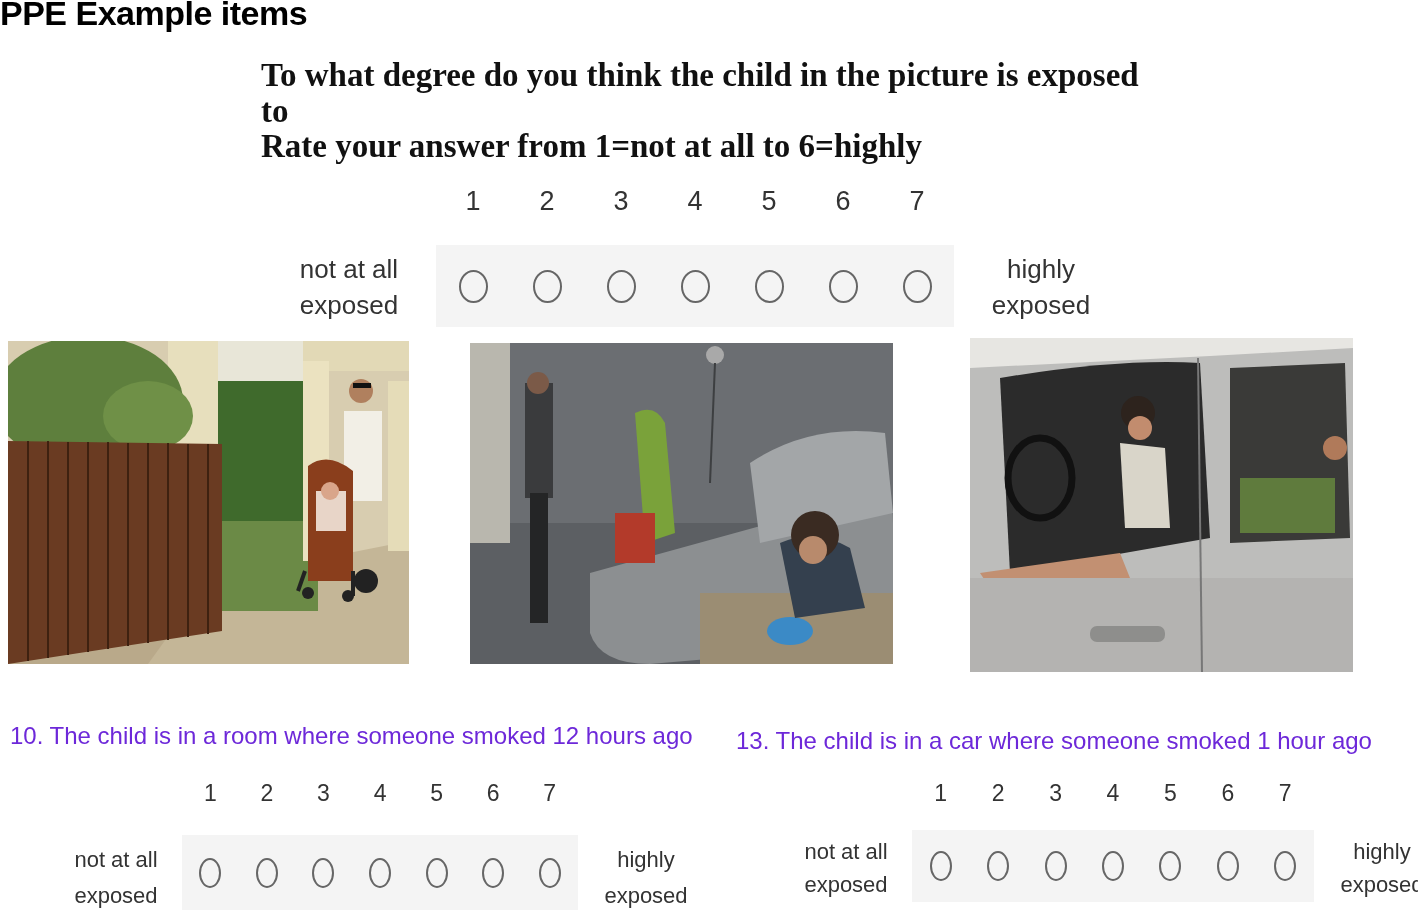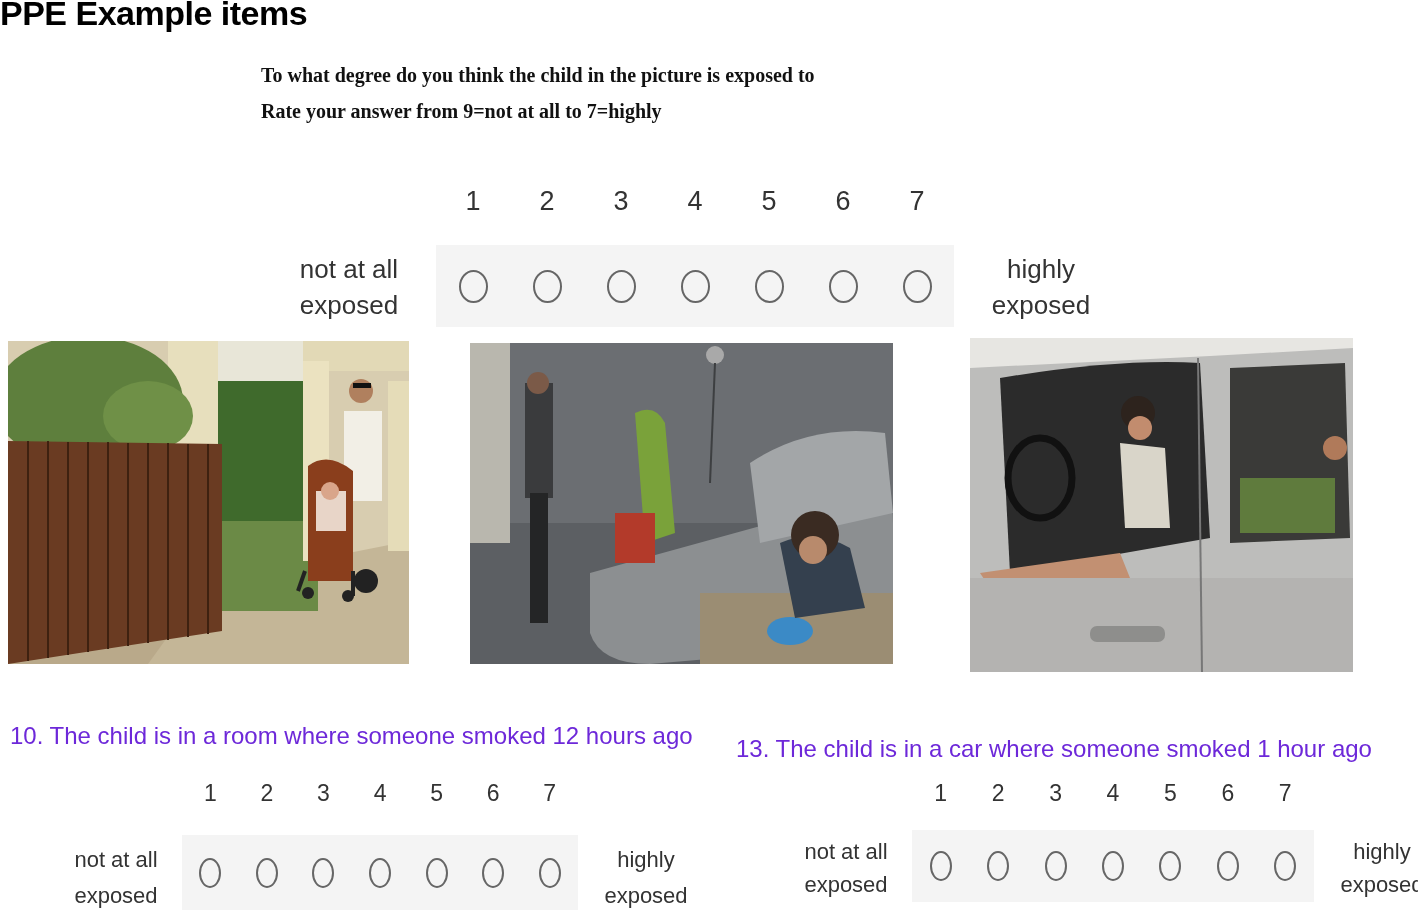--- a/index.html
+++ b/index.html
@@ -1,35 +1,35 @@
 <!DOCTYPE html>
 <html><head>
 <meta charset="utf-8">
 <style>
   html, body { margin:0; padding:0; background:#ffffff; }
   body { width:1418px; height:910px; position:relative; overflow:hidden; font-family:"Liberation Sans", sans-serif; color:#000; }
   .abs { position:absolute; }
   .title { left:0; top:-6px; font-family:"Liberation Sans", sans-serif; font-weight:bold; font-size:34px; letter-spacing:-0.5px; white-space:nowrap; }
-  .question { left:261px; top:58px; width:880px; font-family:"Liberation Serif", serif; font-weight:bold; font-size:20px; line-height:35.5px; color:#111; }
+  .question { left:261px; top:58px; width:880px; font-family:"Liberation Serif", serif; font-weight:bold; font-size:33px; line-height:35.5px; color:#111; }
   .scale-nums { display:flex; font-family:"Liberation Sans", sans-serif; color:#333; }
   .scale-nums span { display:block; text-align:center; }
   .scale-box { background:#f4f4f4; display:flex; align-items:center; }
   .radio { border:2px solid #666; border-radius:50%; box-sizing:border-box; background:transparent; }
   .anchor { font-family:"Liberation Sans", sans-serif; color:#333; text-align:center; line-height:1.25; }
   .photo { overflow:hidden; }
   .item-text { font-family:Liberation Sans, sans-serif; color:#6d28d9; white-space:nowrap; }
 </style>
 </head>
 <body>
 
 <div class="abs title">PPE Example items</div>
 
 <div class="abs question">
   <div>To what degree do you think the child in the picture is exposed to</div>
-  <div>Rate your answer from 9=not at all to 7=highly</div>
+  <div>Rate your answer from 1=not at all to 6=highly</div>
 </div>
 
 <div class="abs scale-nums" style="left:436px; top:186px; width:518px; font-size:27px;">
   <span style="width:74px">1</span>
   <span style="width:74px">2</span>
   <span style="width:74px">3</span>
   <span style="width:74px">4</span>
   <span style="width:74px">5</span>
   <span style="width:74px">6</span>
   <span style="width:74px">7</span>
@@ -188,21 +188,21 @@
     <div style="width:57px;display:flex;justify-content:center">
         <div class="radio" style="width:22px;height:30px"></div>
       </div>
   </div>
 </div>
 <div class="abs anchor" style="left:598px; top:842px; width:96px; font-size:22px; line-height:36px;">
   <div>highly</div>
   <div>exposed</div>
 </div>
 
-<div class="abs item-text" style="left:736px; top:727px; font-size:24px;margin-top:8px;">13. The child is in a car where someone smoked 1 hour ago</div>
+<div class="abs item-text" style="left:736px; top:727px; font-size:24px;">13. The child is in a car where someone smoked 1 hour ago</div>
 <div class="abs scale-nums" style="left:912px; top:780px; width:402px; font-size:23px;">
   <span style="width:57.5px">1</span>
   <span style="width:57.5px">2</span>
   <span style="width:57.5px">3</span>
   <span style="width:57.5px">4</span>
   <span style="width:57.5px">5</span>
   <span style="width:57.5px">6</span>
   <span style="width:57.5px">7</span>
 </div>
 <div class="abs anchor" style="left:796px; top:835px; width:100px; font-size:22px; line-height:33px;">

